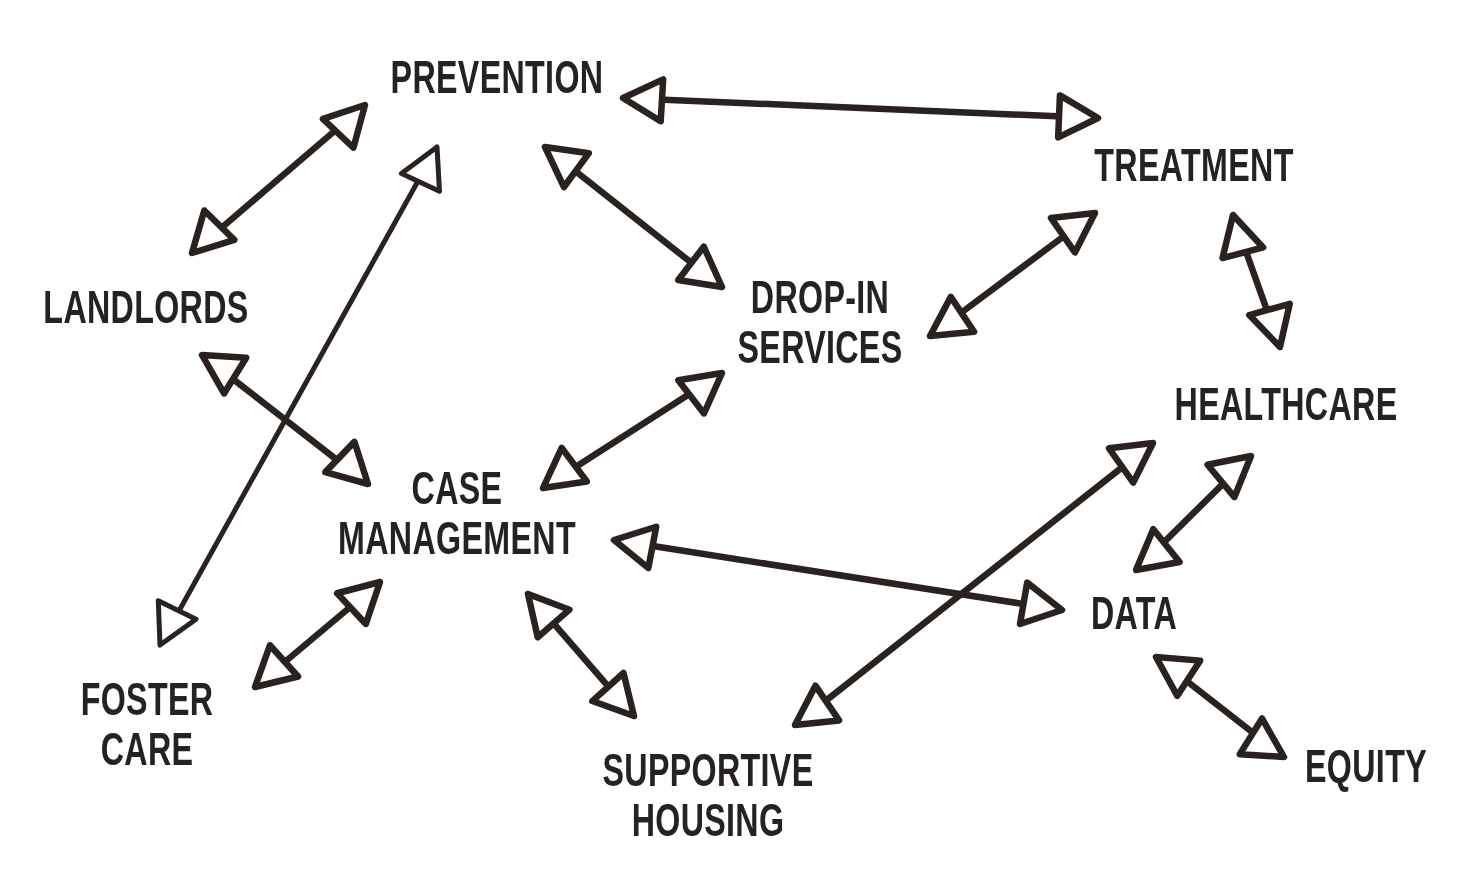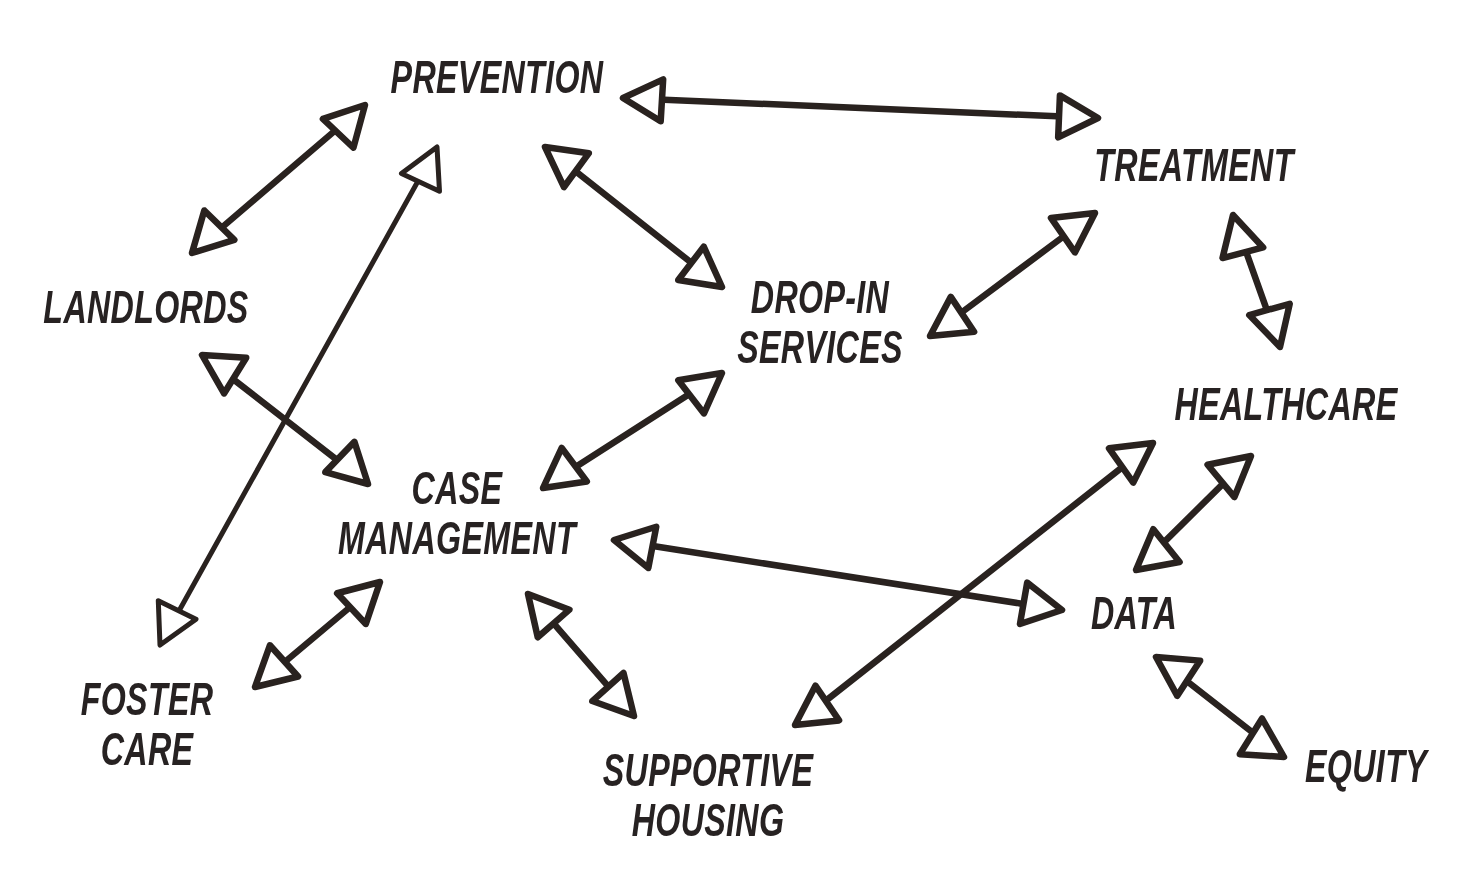--- a/index.html
+++ b/index.html
@@ -7,21 +7,20 @@
     padding: 0;
     background: #ffffff;
   }
   #canvas {
     position: relative;
     width: 1470px;
     height: 880px;
     background: #ffffff;
     overflow: hidden;
     font-family: "Liberation Sans", "DejaVu Sans", sans-serif;
-    font-style: italic;
   }
   #arrows {
     position: absolute;
     left: 0;
     top: 0;
     width: 1470px;
     height: 880px;
   }
   .node {
     position: absolute;

